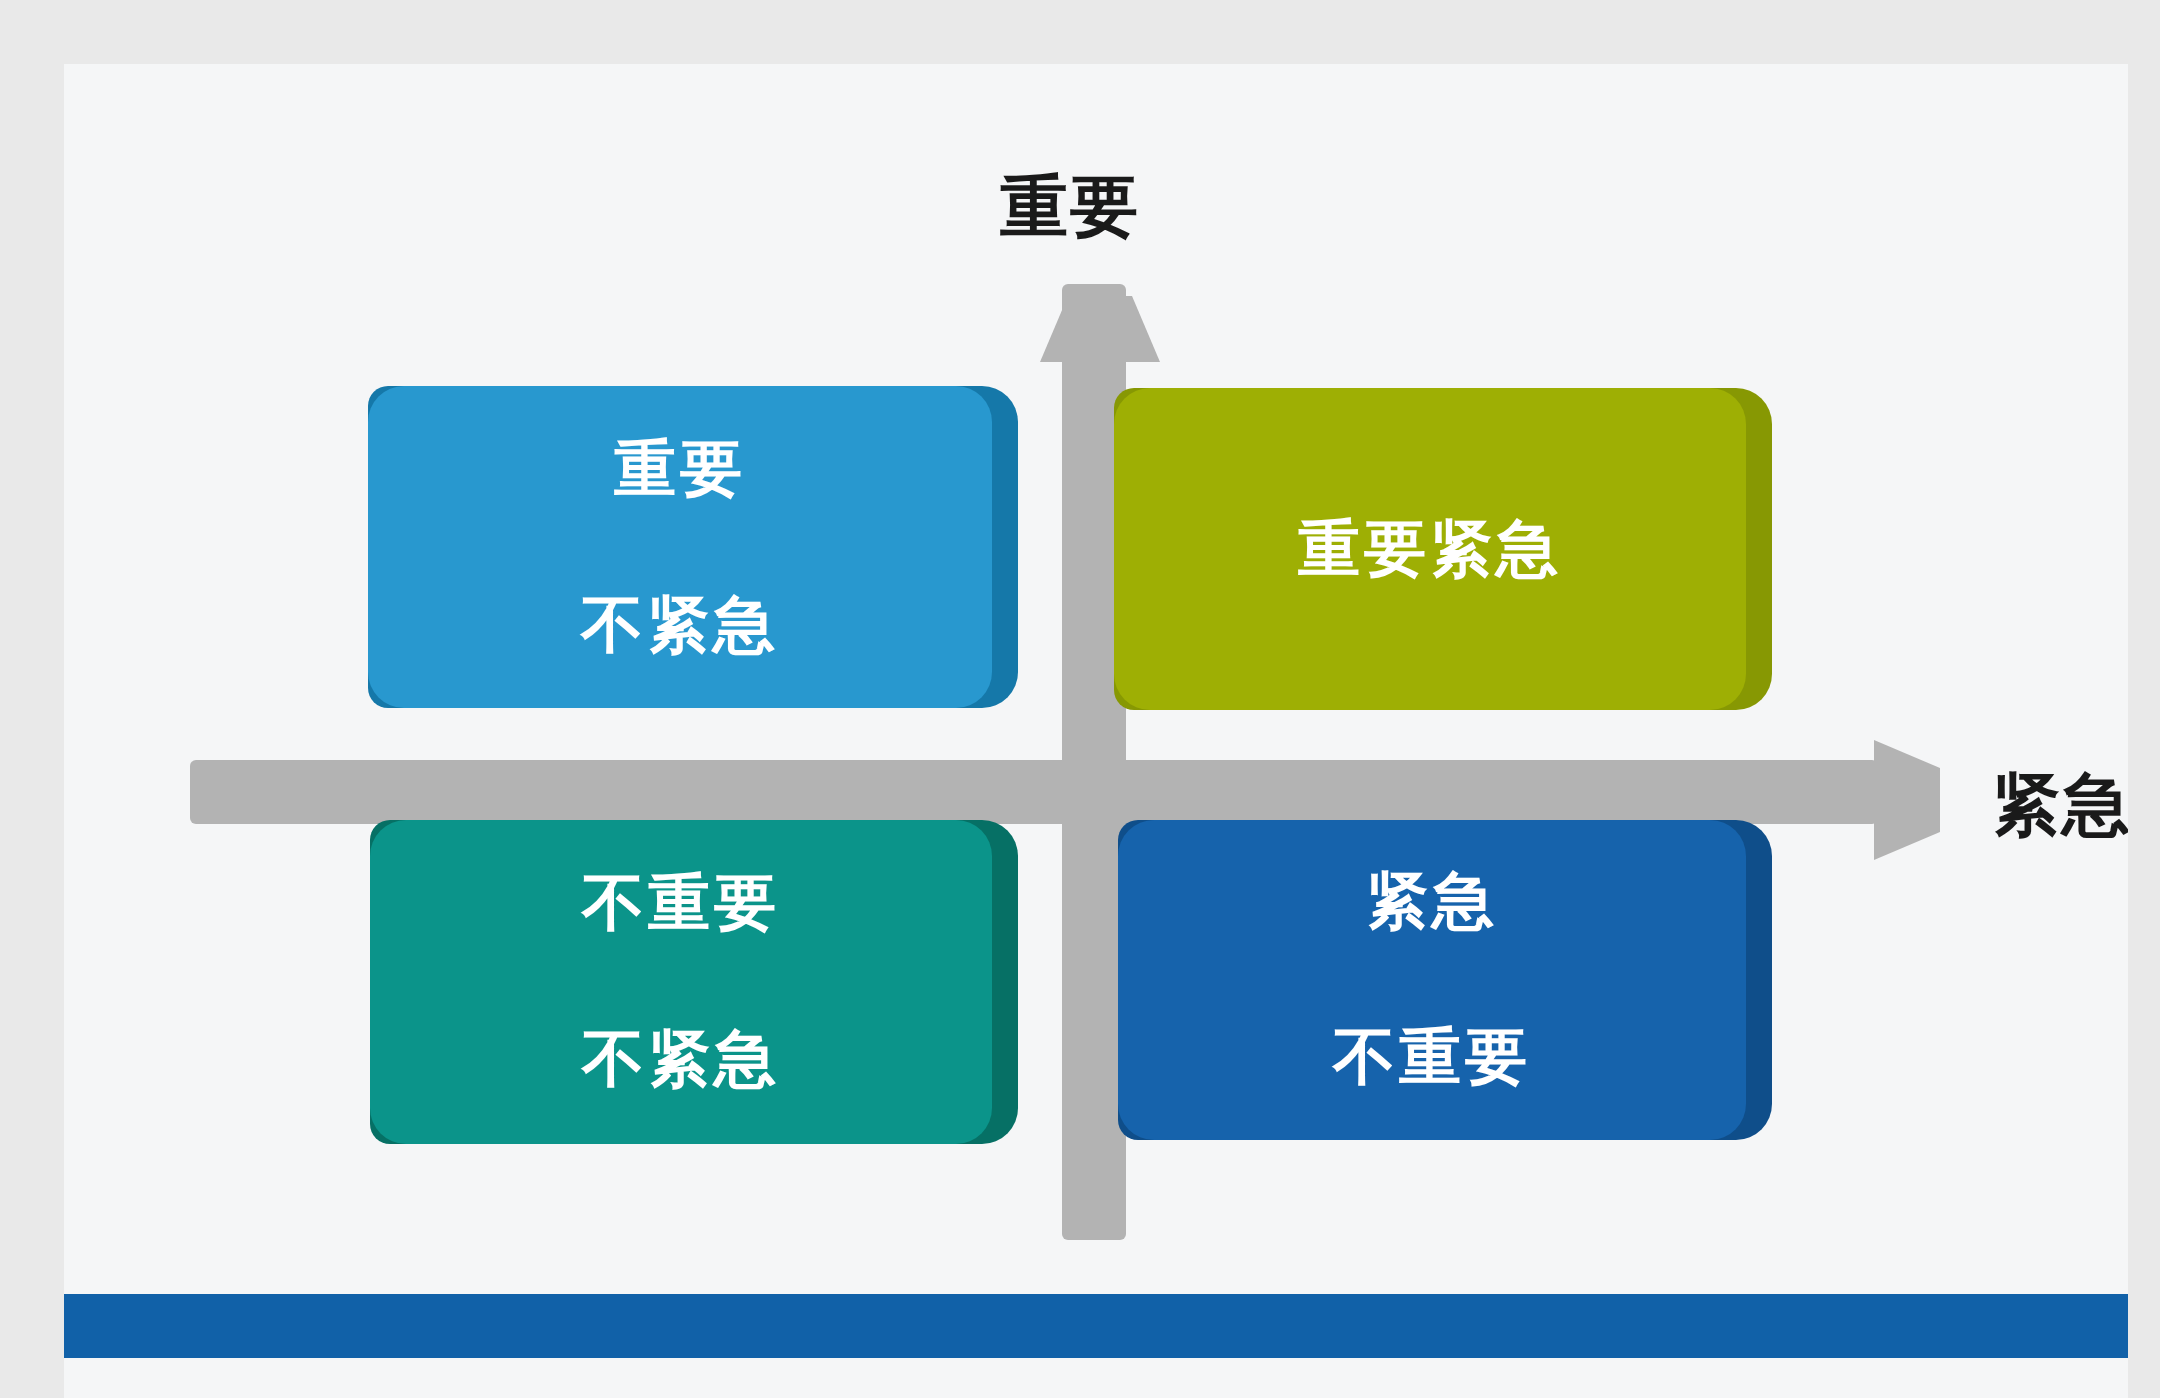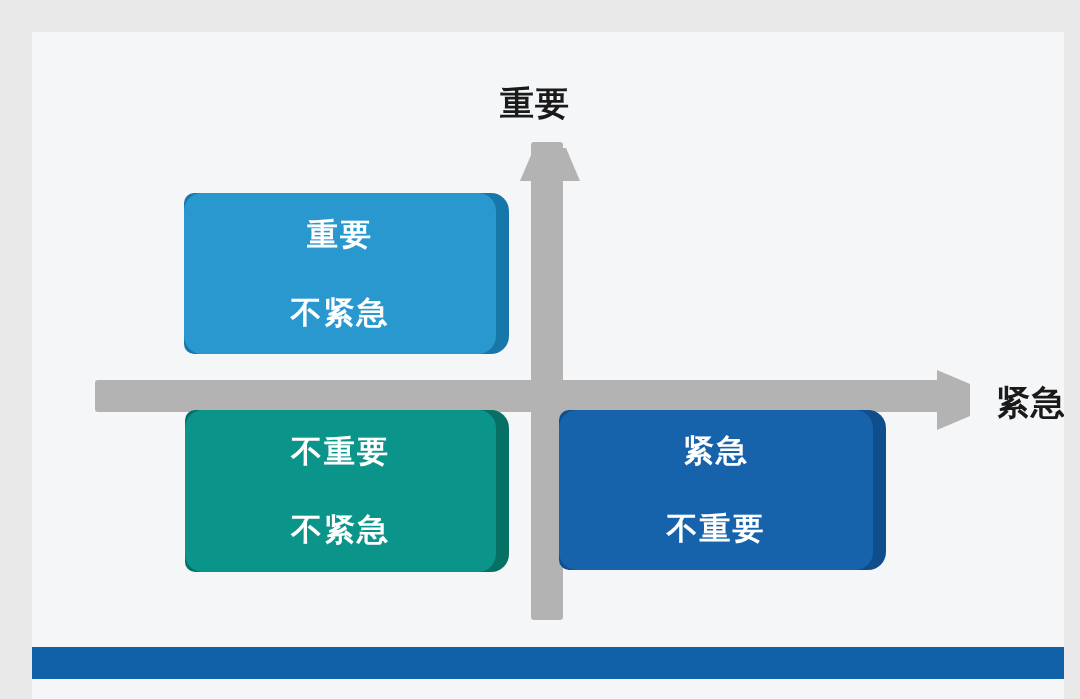--- a/index.html
+++ b/index.html
@@ -109,20 +109,27 @@
   <div class="arrow-right"></div>
 
   <div class="card card-tl">
     <div class="card-back" style="background-color: rgb(21, 120, 169);"></div>
     <div class="card-face" style="background-color: rgb(40, 152, 207);">
       <div class="card-line">重要</div>
       <div class="card-line">不紧急</div>
     </div>
   </div>
 
+  <div class="card card-tr">
+    <div class="card-back" style="background-color: rgb(135, 152, 3);"></div>
+    <div class="card-face" style="background-color: rgb(158, 175, 4);">
+      <div class="card-line">重要紧急</div>
+
+    </div>
+  </div>
 
   <div class="card card-bl">
     <div class="card-back" style="background-color: rgb(6, 112, 101);"></div>
     <div class="card-face" style="background-color: rgb(11, 148, 138);">
       <div class="card-line">不重要</div>
       <div class="card-line">不紧急</div>
     </div>
   </div>
 
   <div class="card card-br">

